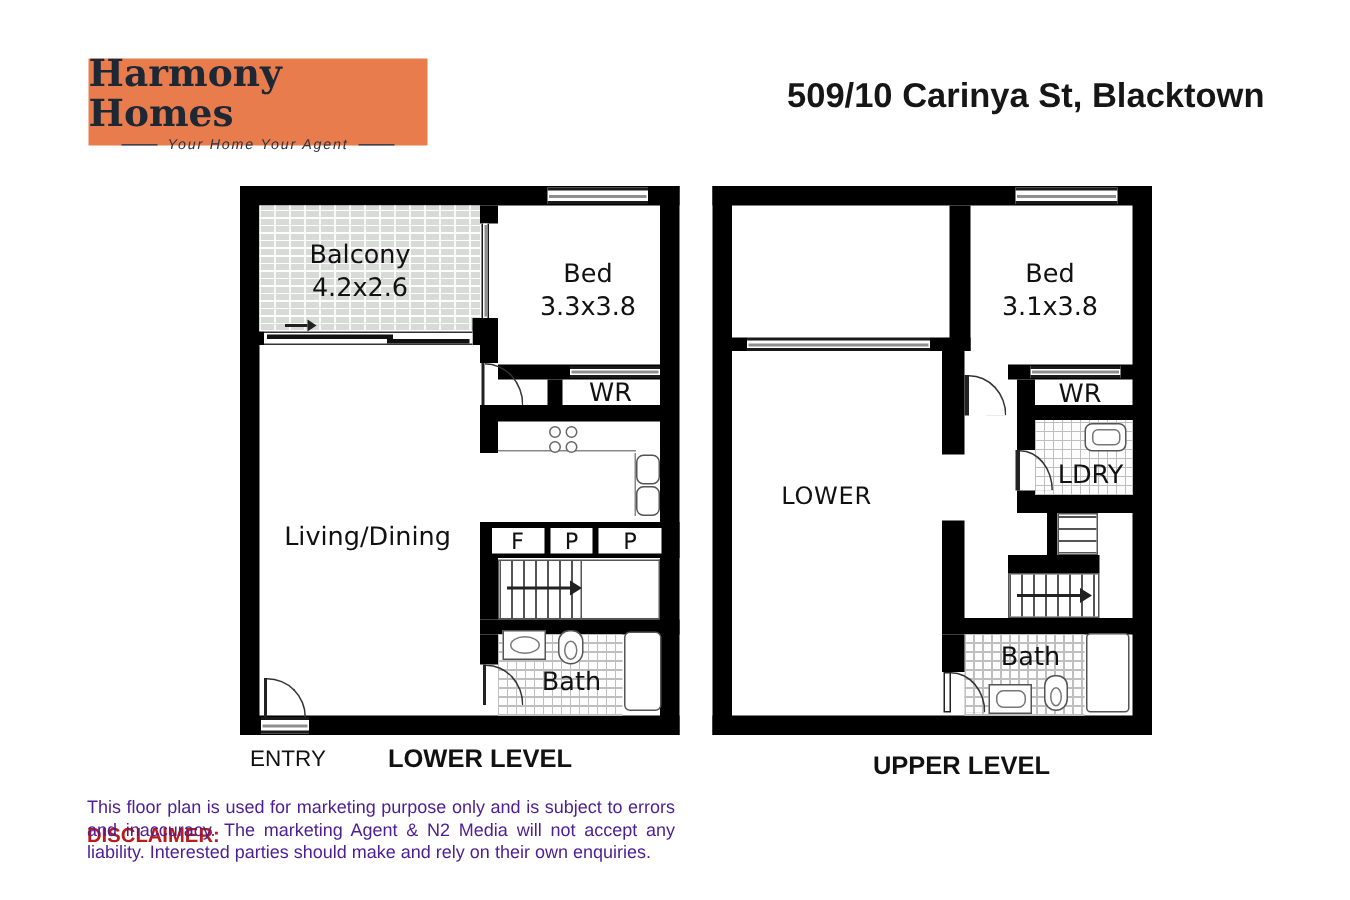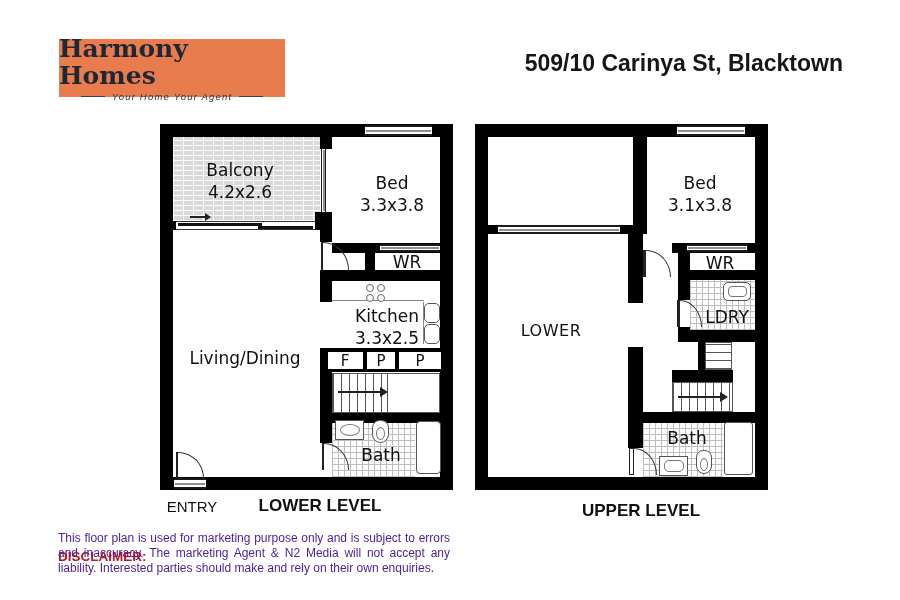--- a/index.html
+++ b/index.html
@@ -140,24 +140,20 @@
 
   <div class="lbl" style="left:80px;top:57px;">
     <div>Balcony</div>
     <div>4.2x2.6</div>
   </div>
   <div class="lbl" style="left:232px;top:70px;">
     <div>Bed</div>
     <div>3.3x3.8</div>
   </div>
   <div class="lbl" style="left:247px;top:138px;">WR</div>
-  <div class="lbl" style="left:227px;top:203px;">
-    <div>Kitchen</div>
-    <div>3.3x2.5</div>
-  </div>
   <div class="lbl" style="left:85px;top:234px;">
     <div>Living/Dining</div>
   </div>
   <div class="lbl small" style="left:185px;top:237px;">F</div>
   <div class="lbl small" style="left:221px;top:237px;">P</div>
   <div class="lbl small" style="left:260px;top:237px;">P</div>
   <div class="lbl" style="left:221px;top:331px;">Bath</div>
 </div>
 
 <div class="abs" style="left:475px;top:124px;width:293px;height:366px;">

